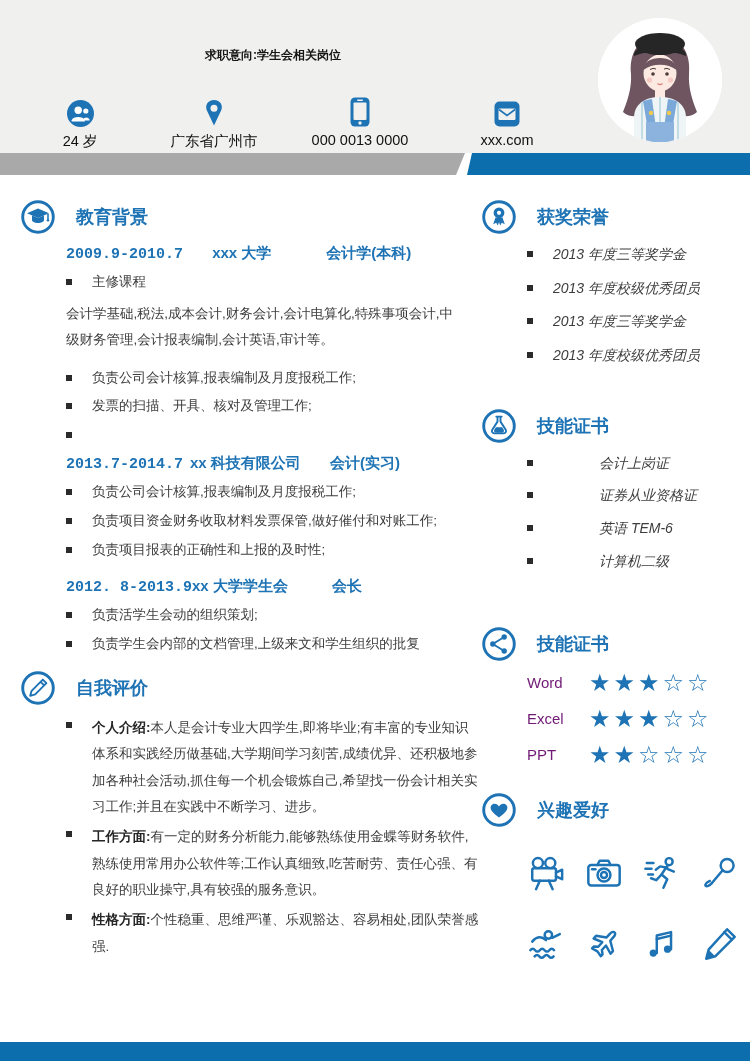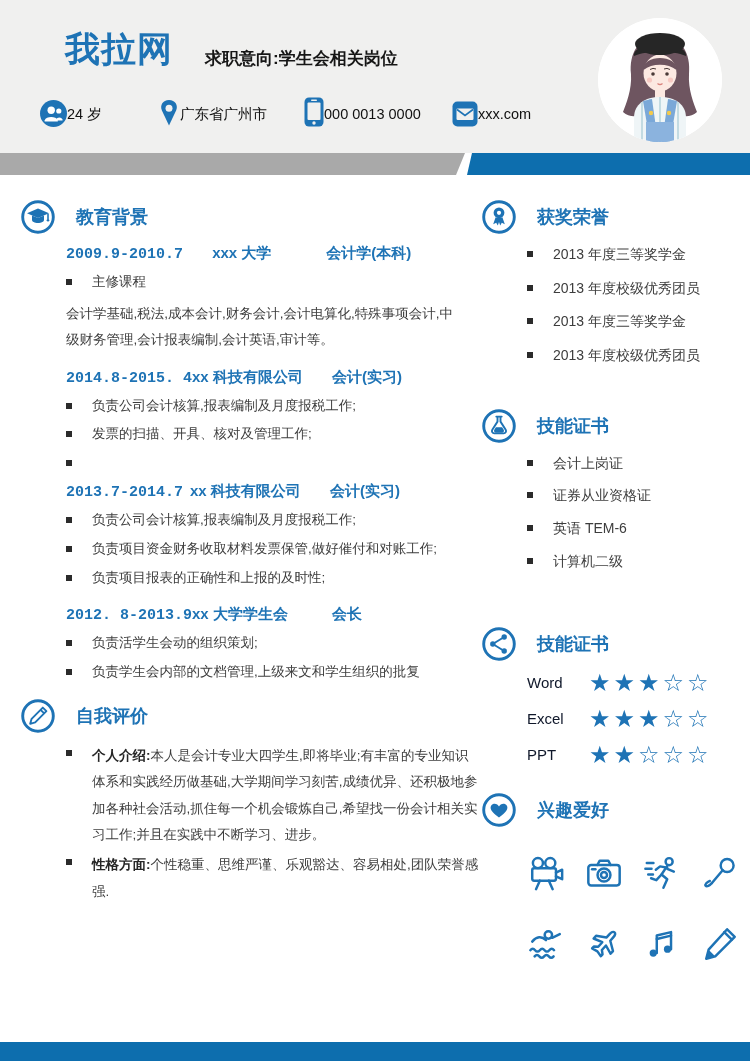--- a/index.html
+++ b/index.html
@@ -11,22 +11,22 @@
   }
   *{box-sizing:border-box;}
   html,body{margin:0;padding:0;}
   body{
     width:750px;height:1061px;position:relative;background:#fff;overflow:hidden;
     font-family:"Liberation Sans","DejaVu Sans",sans-serif;color:var(--text);
   }
   
   .header{position:absolute;top:0;left:0;width:750px;height:153px;background:var(--header-bg);}
   .logo{position:absolute;left:65px;top:26px;font-size:35px;font-weight:600;color:var(--accent);letter-spacing:1px;}
-  .intention{position:absolute;left:205px;top:47px;font-size:17px;font-weight:700;color:#161616;}
-  .contact{position:absolute;top:96px;display:flex;flex-direction:row;align-items:center;}
+  .intention{position:absolute;left:205px;top:47px;font-size:12px;font-weight:700;color:#161616;}
+  .contact{position:absolute;top:96px;display:flex;flex-direction:column;align-items:center;}
   .contact .cicon{height:31px;display:flex;align-items:flex-end;justify-content:center;}
   .contact .clabel{margin-top:5px;font-size:14.5px;color:#111;white-space:nowrap;}
   .c1{left:40px;width:80px;}
   .c2{left:158px;width:112px;}
   .c3{left:304px;width:112px;}
   .c4{left:452px;width:110px;text-align:center;}
   .avatar{position:absolute;left:598px;top:18px;width:124px;height:124px;border-radius:50%;overflow:hidden;background:#fff;}
   
   .band-gray{position:absolute;top:153px;left:0;width:465px;height:22px;background:var(--band-gray);
     clip-path:polygon(0 0,100% 0,calc(100% - 9px) 100%,0 100%);}
@@ -50,39 +50,38 @@
   .edu .e-org{min-width:110px;}
   .p-line{margin-top:16px;}
   .p-line.first{margin-top:0;}
   
   .b-row{display:flex;margin:0 0 8px 46px;font-size:13.5px;line-height:1.55;color:var(--text);}
   .b-sq{width:6px;height:6px;background:#2b2b2b;margin:7px 20px 0 0;flex:none;}
   .b-tx b{color:#262626;}
   .para{margin:2px 0 0 46px;font-size:13.5px;line-height:1.95;color:var(--text);width:396px;}
   .eval .b-row{line-height:1.95;margin-bottom:4px;}
   
-  .r-list .b-row{margin-bottom:12px;font-size:14px;}
-  .certs .b-row{margin-bottom:11px;}
+  .r-list .b-row{margin-bottom:12px;font-size:14px;font-style:italic;}
+  .certs .b-row{margin-bottom:11px;gap:46px;}
   .sec-awards{margin-bottom:40px;}
   .sec-certs{margin-bottom:52px;}
   .sec-skills{margin-bottom:24px;}
   
   .skill-row{display:flex;align-items:center;margin:0 0 12px 46px;}
-  .skill-name{width:54px;font-size:15px;color:#0f172a;}
+  .skill-name{width:54px;font-size:15px;color:#701a75;}
   .stars{font-size:24px;line-height:1;color:var(--accent);letter-spacing:3px;margin-left:8px;white-space:nowrap;}
   
   .hobby-grid{margin:26px 0 0 46px;display:grid;grid-template-columns:repeat(4,38px);gap:32px 20px;}
   .hobby-grid .hobby svg{display:block;}
   .licon{stroke:var(--accent);fill:none;stroke-width:2.6;stroke-linecap:round;stroke-linejoin:round;}
 </style>
 </head>
 <body>
 
 <div class="header">
-  <div class="logo">我拉网</div>
   <div class="intention">求职意向:学生会相关岗位</div>
 
   <div class="contact c1">
     <span class="cicon">
       <svg width="27" height="27" viewBox="0 0 27 27">
         <circle cx="13.5" cy="13.5" r="13.5" fill="#1e73b5"></circle>
         <circle cx="11.2" cy="10.2" r="3.7" fill="#fff"></circle>
         <path d="M4.6 20.4 c1.6 -4.4 11.6 -4.4 13.2 0 v1 H4.6 Z" fill="#fff"></path>
         <circle cx="18.8" cy="11" r="2.6" fill="#fff"></circle>
         <path d="M16.1 19.6 c1 -2.8 5.4 -2.8 6.4 0 v.9 h-6.4 Z" fill="#fff"></path>
@@ -175,21 +174,20 @@
     </div>
     <div class="b-row">
       <span class="b-sq"></span>
       <span class="b-tx">主修课程</span>
     </div>
     <div class="para">会计学基础,税法,成本会计,财务会计,会计电算化,特殊事项会计,中级财务管理,会计报表编制,会计英语,审计等。</div>
   </section>
 
   <section>
     <div id="practice-entries">
-        <div class="entry-line p-line first"><span class="e-date">2014.8-2015. 4</span><span class="e-org">xx 科技有限公司</span><span class="e-role">会计(实习)</span></div>
         <div class="b-row">
           <span class="b-sq"></span>
           <span class="b-tx">负责公司会计核算,报表编制及月度报税工作;</span>
         </div>
         <div class="b-row">
           <span class="b-sq"></span>
           <span class="b-tx">发票的扫描、开具、核对及管理工作;</span>
         </div>
         <div class="b-row">
           <span class="b-sq"></span>
@@ -227,20 +225,24 @@
           <path d="M22.8 9.6 l3.6 3.6 L15.2 24.4 l-5 1.4 1.4 -5 Z" fill="none" stroke="#1e73b5" stroke-width="1.9" stroke-linejoin="round"></path>
           <path d="M20.6 11.8 l3.6 3.6" stroke="#1e73b5" stroke-width="1.9"></path>
         </svg>
       </span>
       <h2 class="sec-title">自我评价</h2>
     </div>
     <div id="self-eval-items">
         <div class="b-row">
           <span class="b-sq"></span>
           <span class="b-tx"><b>个人介绍:</b>本人是会计专业大四学生,即将毕业;有丰富的专业知识体系和实践经历做基础,大学期间学习刻苦,成绩优异、还积极地参加各种社会活动,抓住每一个机会锻炼自己,希望找一份会计相关实习工作;并且在实践中不断学习、进步。</span>
+        </div>
+        <div class="b-row">
+          <span class="b-sq"></span>
+          <span class="b-tx"><b>工作方面:</b>有一定的财务分析能力,能够熟练使用金蝶等财务软件,熟练使用常用办公软件等;工作认真细致,吃苦耐劳、责任心强、有良好的职业操守,具有较强的服务意识。</span>
         </div>
         <div class="b-row">
           <span class="b-sq"></span>
           <span class="b-tx"><b>性格方面:</b>个性稳重、思维严谨、乐观豁达、容易相处,团队荣誉感强.</span>
         </div>
       </div>
   </section>
 </div>
 
 <div class="col-right">

